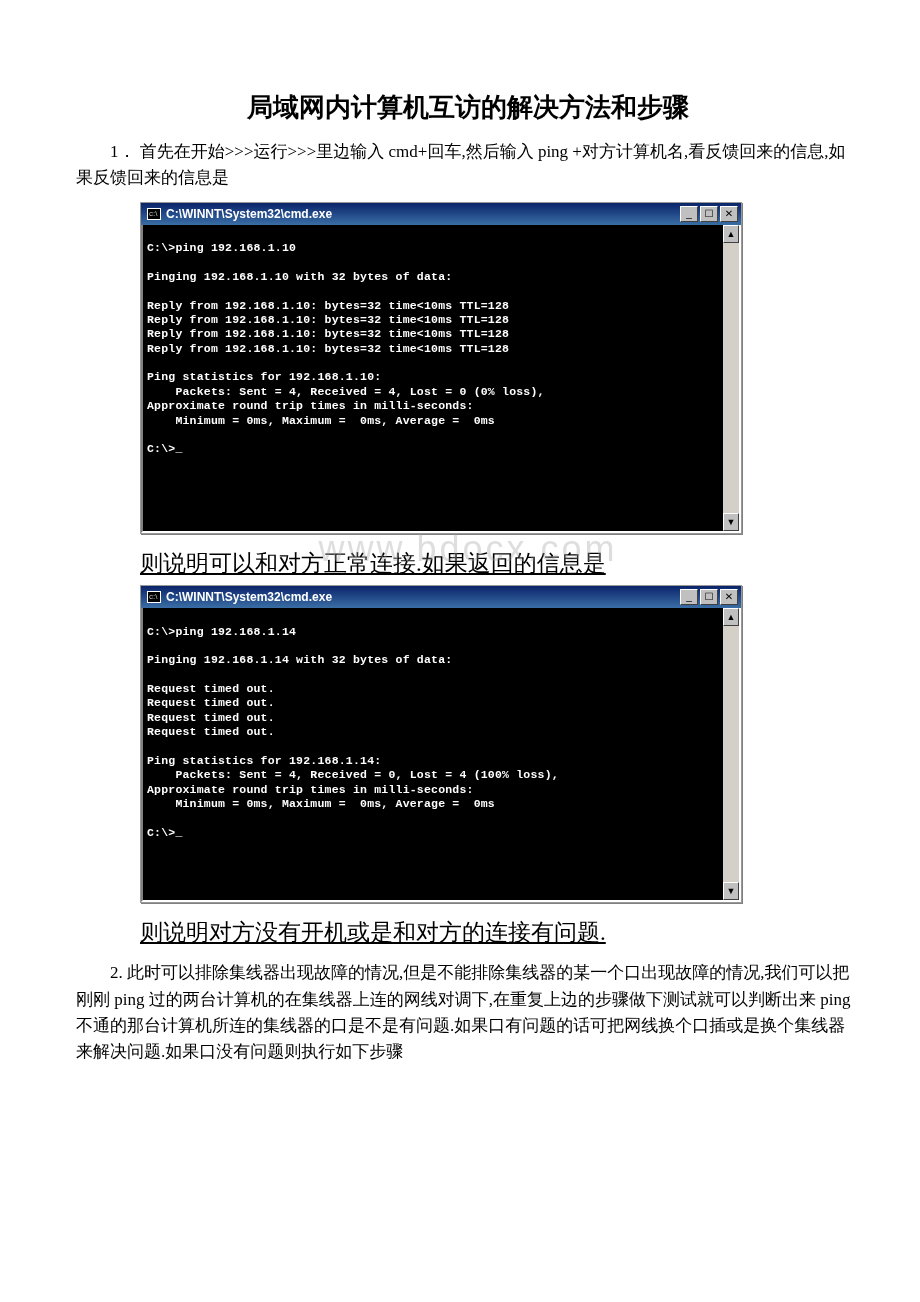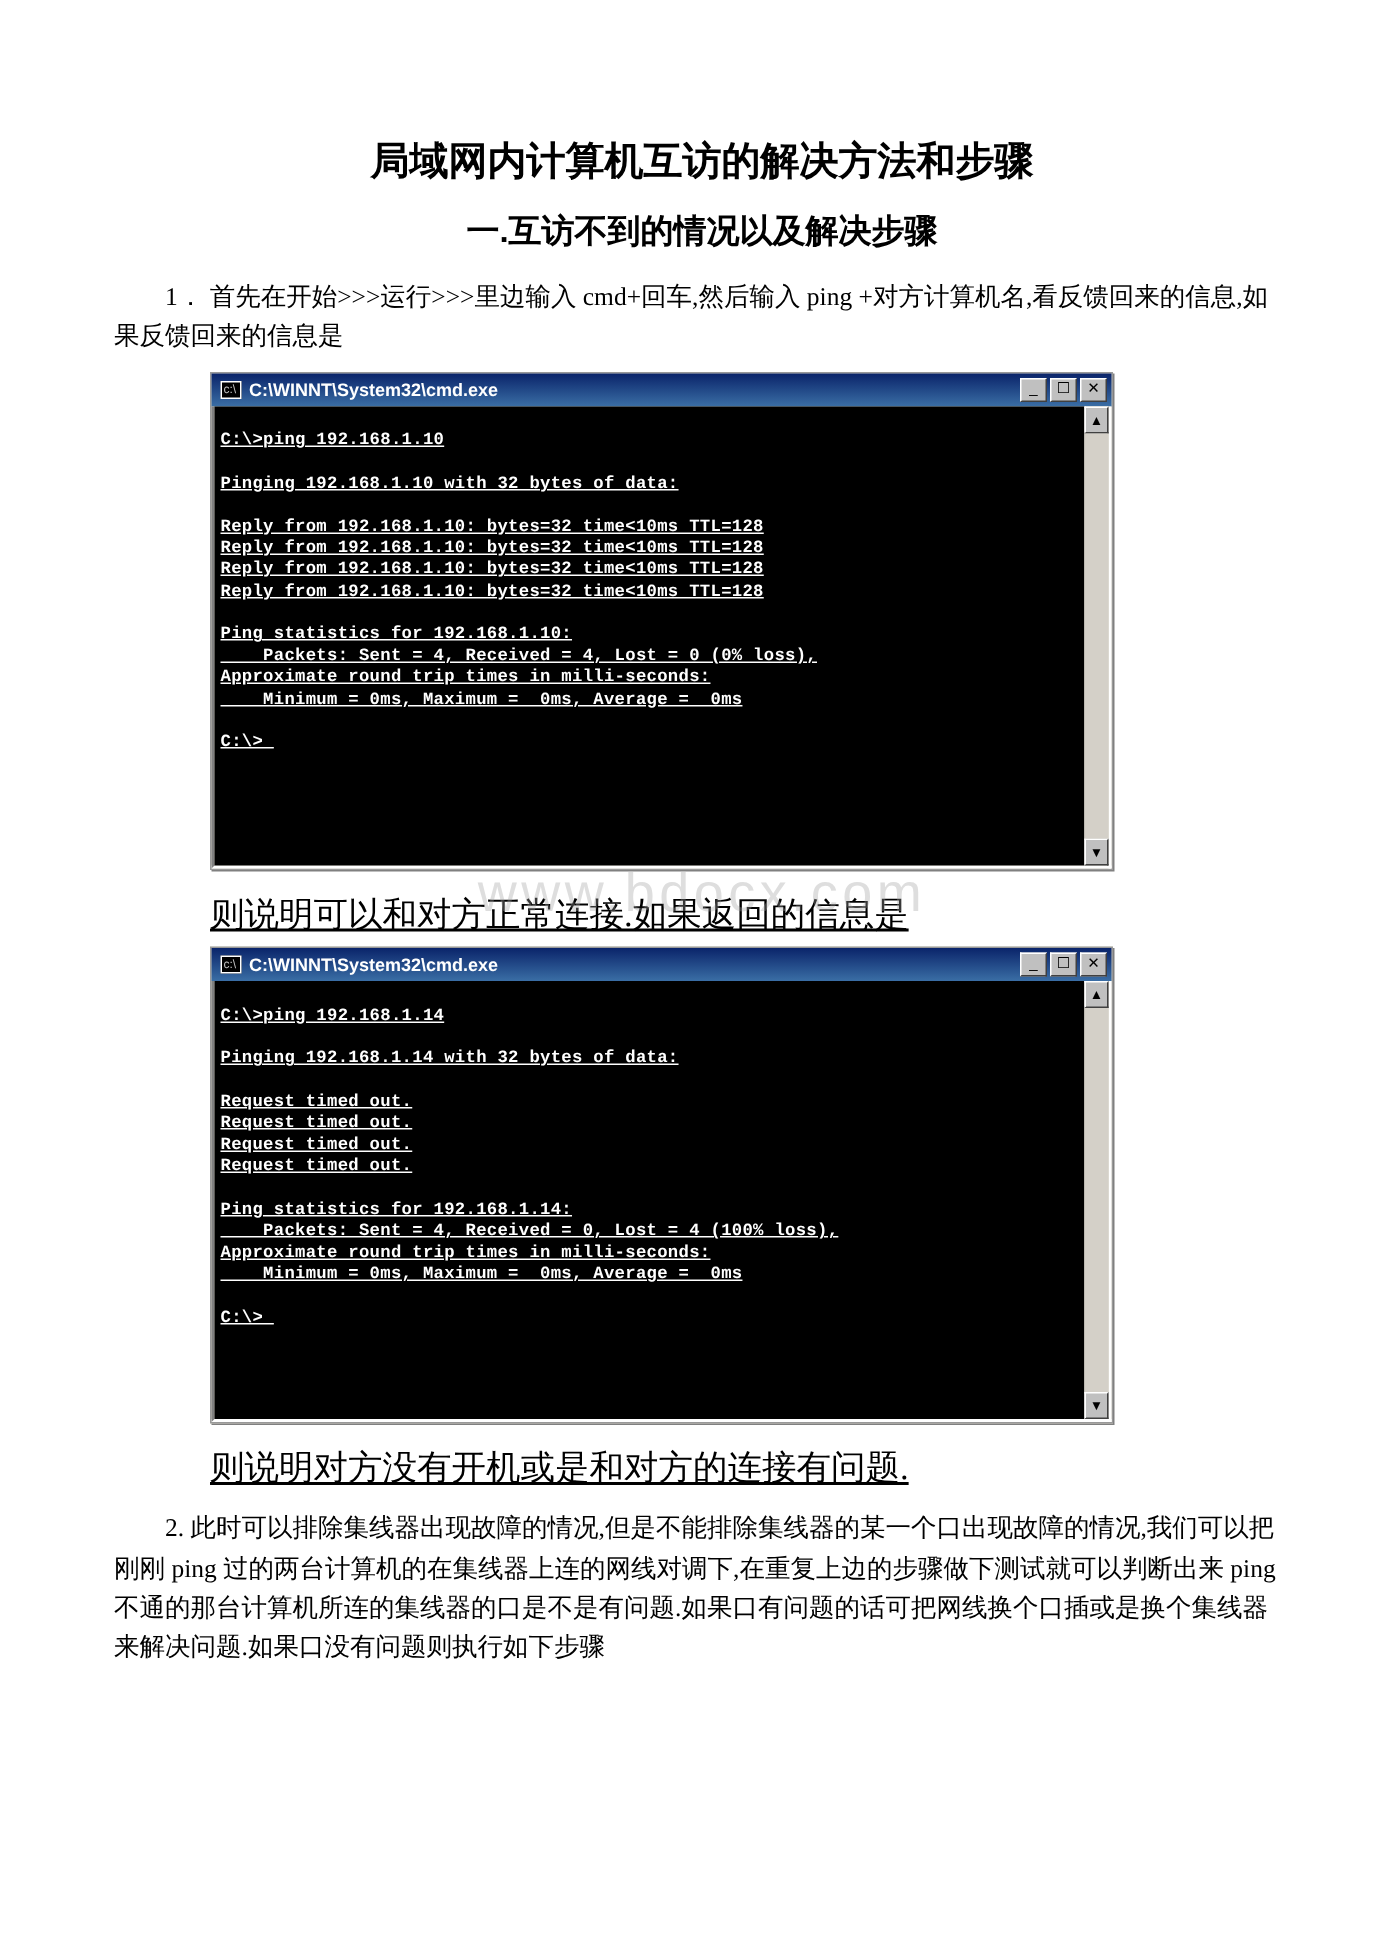--- a/index.html
+++ b/index.html
@@ -96,21 +96,20 @@
       background: #000;
       color: #fff;
       font-family: "Courier New", monospace;
       font-size: 11.5px;
       line-height: 1.25;
       padding: 2px 4px;
       white-space: pre;
       min-height: 280px;
       font-weight: bold;
       letter-spacing: 0.2px;
-      text-decoration: underline;
     }
     .vscroll {
       width: 16px;
       background: #d4d0c8;
       display: flex;
       flex-direction: column;
     }
     .vs-btn {
       height: 16px;
       background: #c0c0c0;
@@ -142,21 +141,20 @@
       z-index: 10;
       font-weight: normal;
     }
   </style>
 </head>
 <body>
 
 <div class="page">
 
   <h1>局域网内计算机互访的解决方法和步骤</h1>
-  <h2>一.互访不到的情况以及解决步骤</h2>
 
   <p>1．  首先在开始&gt;&gt;&gt;运行&gt;&gt;&gt;里边输入 cmd+回车,然后输入 ping +对方计算机名,看反馈回来的信息,如果反馈回来的信息是</p>
 
   <div class="terminal-wrap">
     <div class="titlebar">
       <div class="titlebar-icon">c:\</div>
       <div class="titlebar-text">C:\WINNT\System32\cmd.exe</div>
       <div class="titlebar-buttons">
         <div class="tb-btn">_</div>
         <div class="tb-btn">☐</div>

